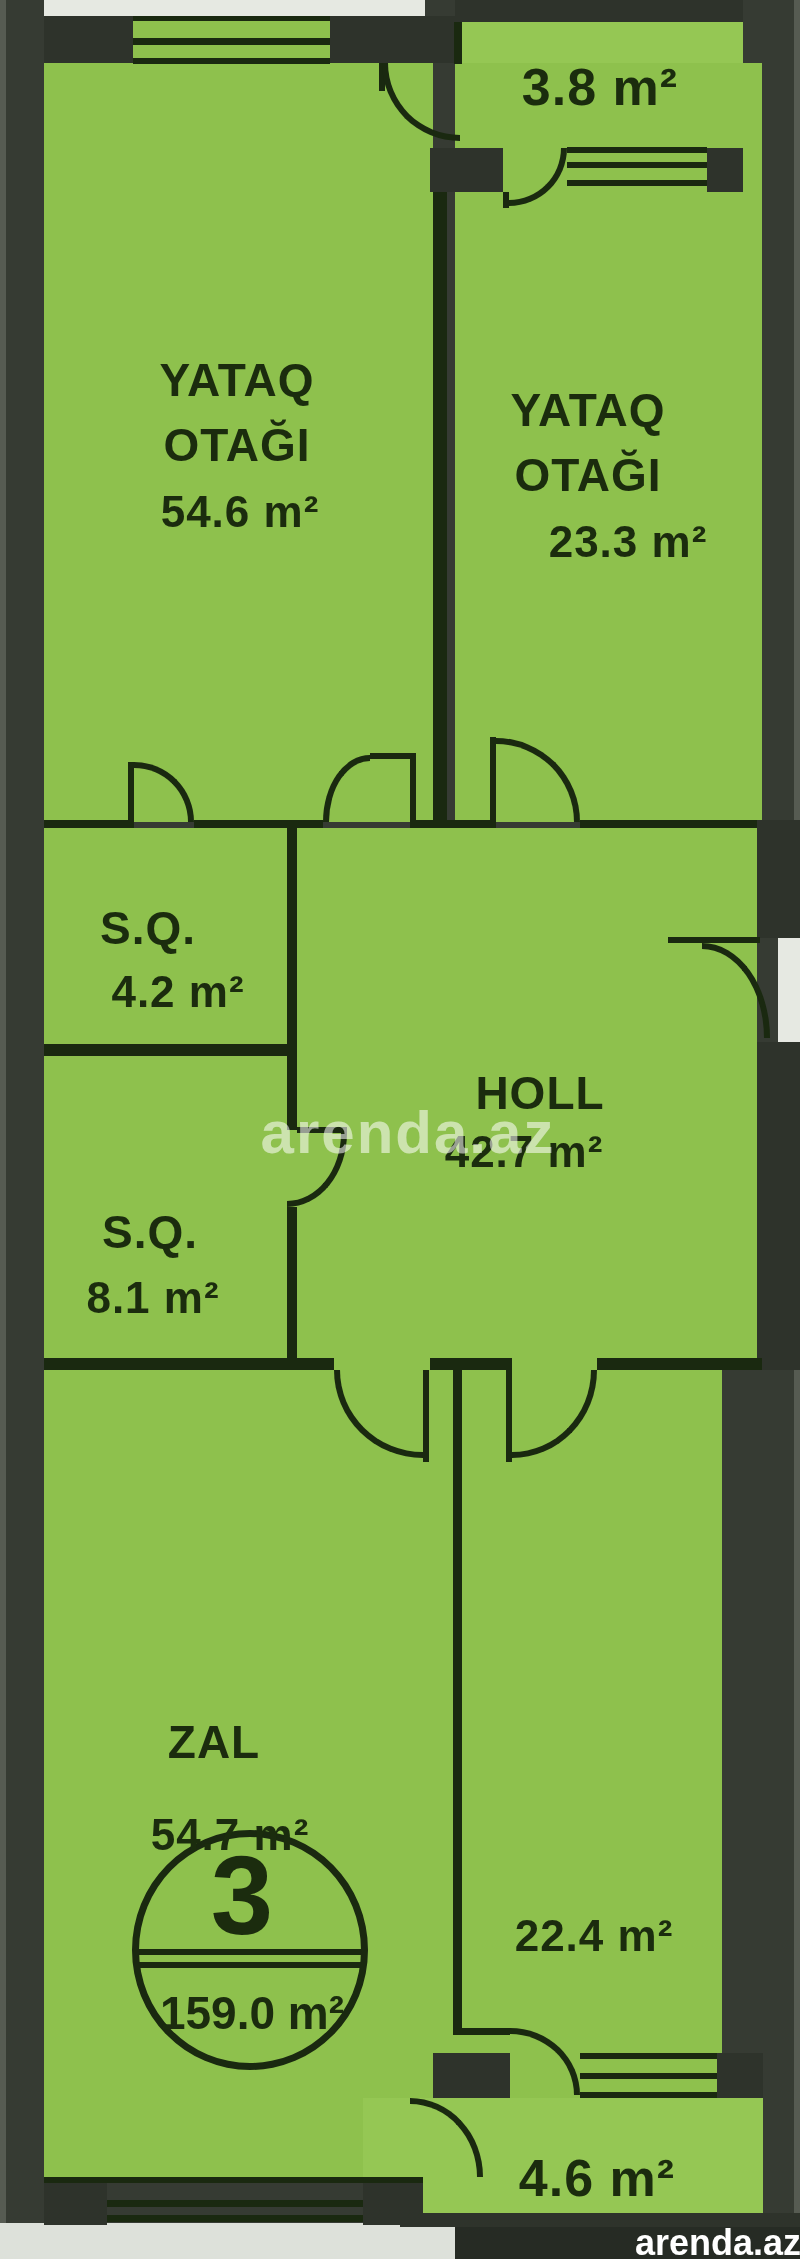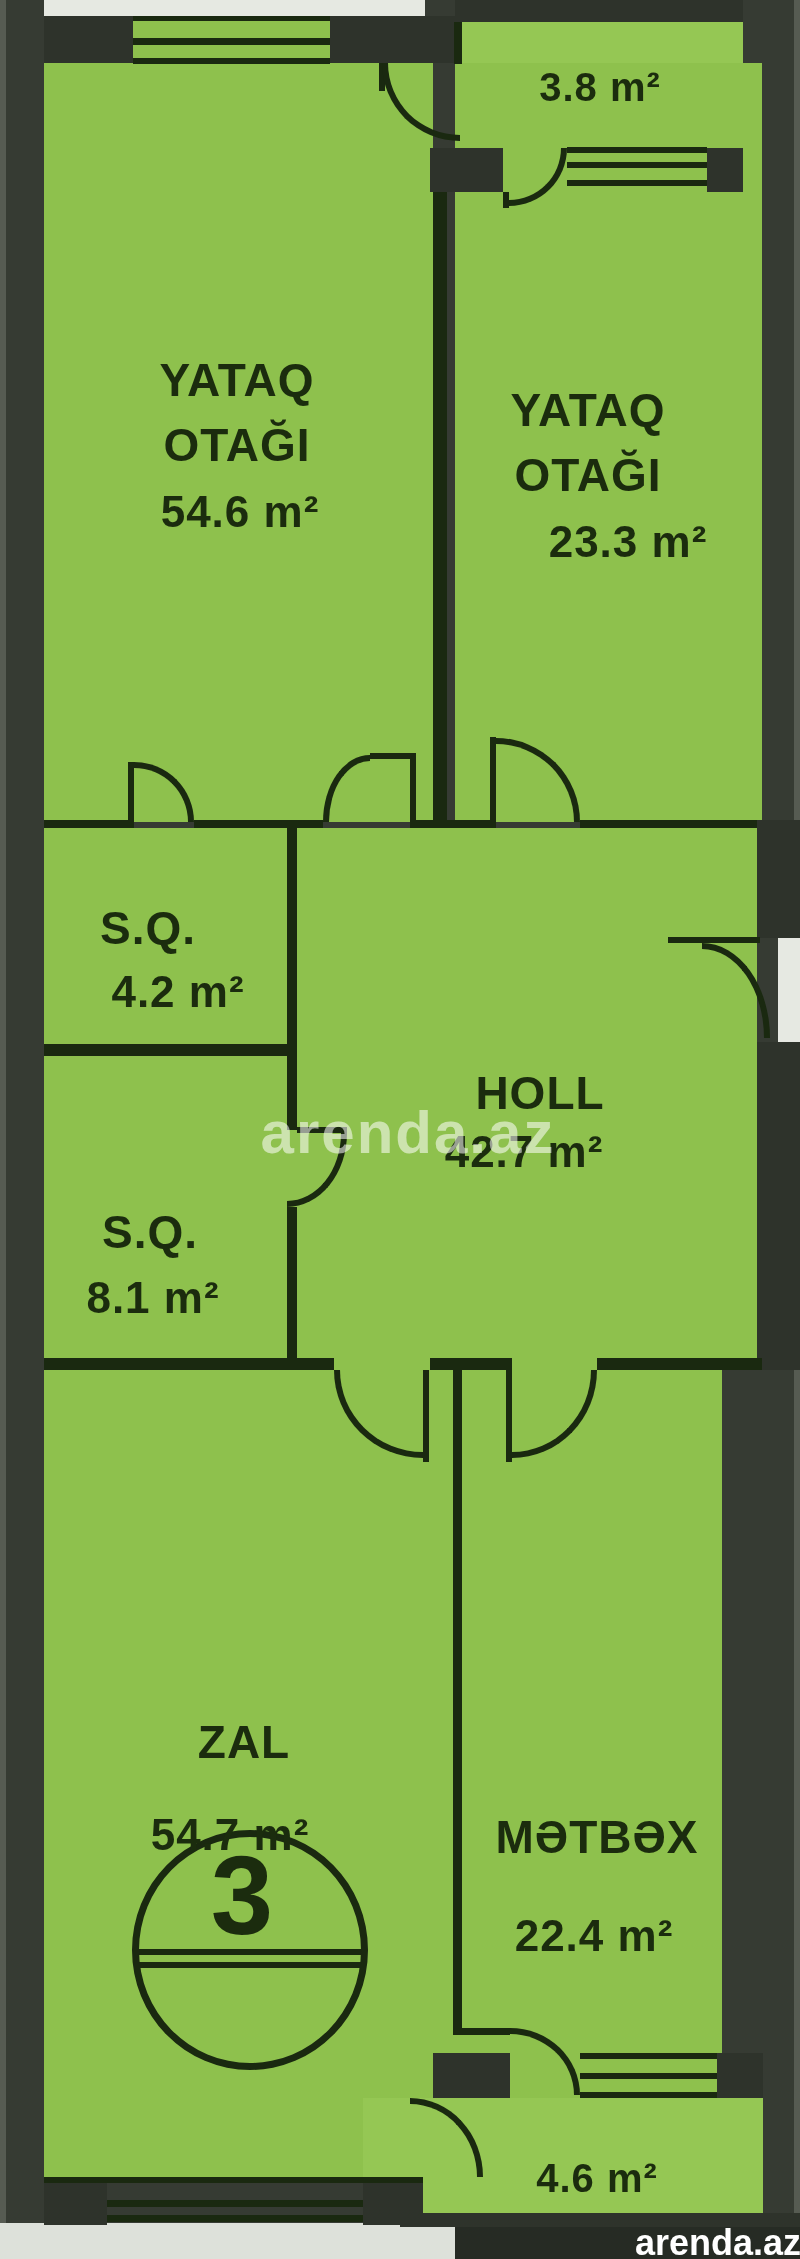--- a/index.html
+++ b/index.html
@@ -10,21 +10,21 @@
   .gb{background:#95c754;}         
   .w{background:#2e332b;}          
   .ln{background:#1a2910;}         
   .out{background:#e6e9e2;}        
   .edge{background:#565b52;}
   .arc{border:0 solid #1a2910;background:transparent;}
   .lbl{color:#1b2c0e;font-weight:bold;white-space:nowrap;
        transform:translate(-50%,-50%);letter-spacing:1px;}
   .room-name{font-size:46px;}
   .room-area{font-size:44px;}
-  .balc-area{font-size:40px;}
+  .balc-area{font-size:52px;}
   .wm-mid{color:rgba(255,255,255,0.55);font-size:60px;font-weight:bold;
           letter-spacing:2px;transform:translate(-50%,-50%);}
   .wm-corner{color:#ffffff;font-size:36px;font-weight:bold;
              transform:translate(-50%,-50%);}
   .badge-num{font-size:112px;font-weight:bold;color:#1b2c0e;
              transform:translate(-50%,-50%);letter-spacing:0;}
   .badge-area{font-size:46px;font-weight:bold;color:#1b2c0e;
               transform:translate(-50%,-50%);letter-spacing:0;}
   .ellipse{border:7px solid #1a2910;border-radius:50%;background:transparent;}
 </style>
@@ -143,26 +143,26 @@
 
   <div class="lbl room-name" style="left:148px;top:928px;">S.Q.</div>
   <div class="lbl room-area" style="left:150px;top:992px;margin-left:28px;">4.2 m²</div>
 
   <div class="lbl room-name" style="left:540px;top:1093px;">HOLL</div>
   <div class="lbl room-area" style="left:524px;top:1152px;">42.7 m²</div>
 
   <div class="lbl room-name" style="left:150px;top:1232px;">S.Q.</div>
   <div class="lbl room-area" style="left:153px;top:1298px;">8.1 m²</div>
 
-  <div class="lbl room-name" style="left:244px;top:1742px;">ZAL</div>
+  <div class="lbl room-name" style="left:214px;top:1742px;">ZAL</div>
   <div class="lbl room-area" style="left:230px;top:1835px;">54.7 m²</div>
 
-  <div class="lbl room-name" style="left:597px;top:1837px;">MƏTBƏX</div>
   <div class="lbl room-area" style="left:594px;top:1936px;">22.4 m²</div>
 
   <div class="lbl balc-area" style="left:597px;top:2178px;">4.6 m²</div>
 
   <div class="badge-num" style="left:242px;top:1895px;">3</div>
+  <div class="badge-area" style="left:252px;top:2013px;">159.0 m²</div>
 
   <div class="wm-mid" style="left:408px;top:1132px;">arenda.az</div>
   <div class="wm-corner" style="left:718px;top:2243px;">arenda.az</div>
 
 </div>
 
 </body></html>

